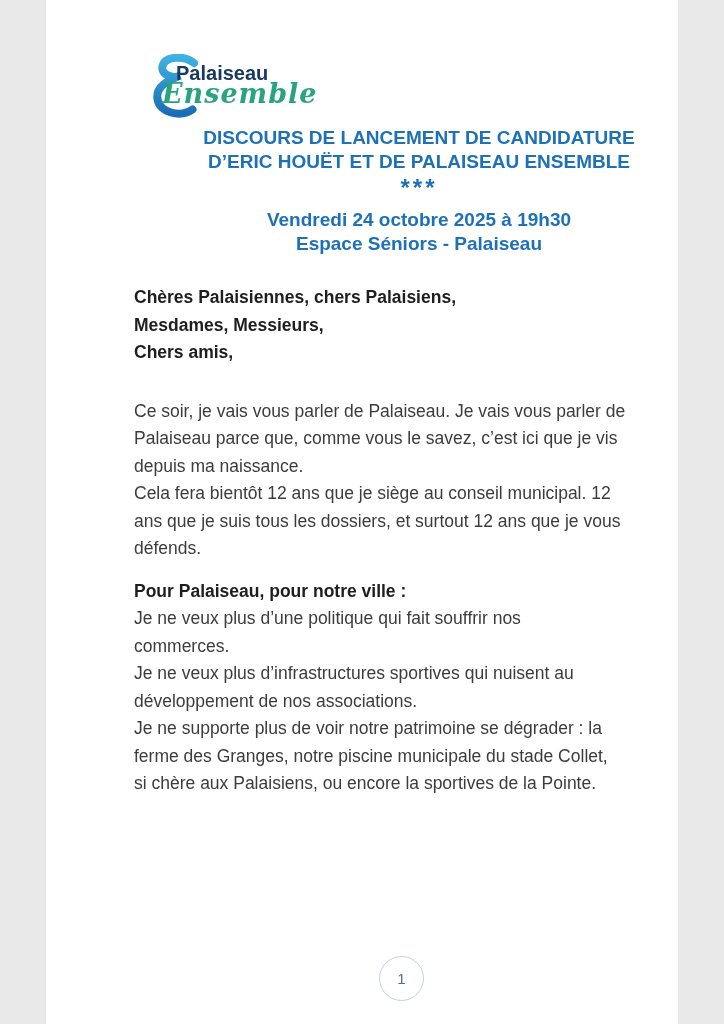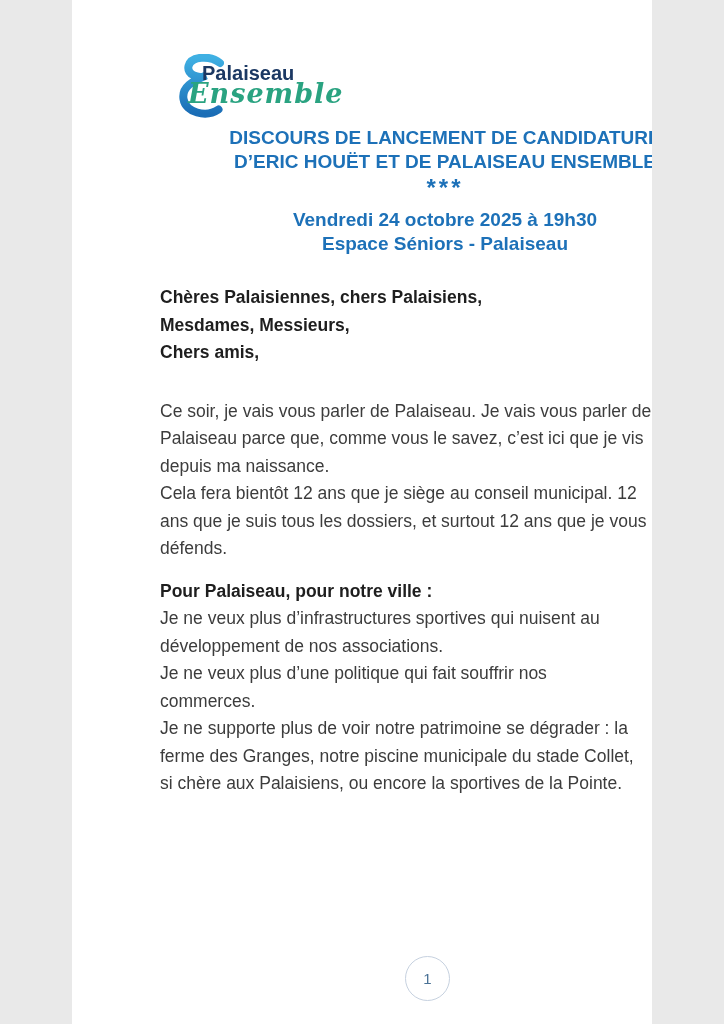--- a/index.html
+++ b/index.html
@@ -1,19 +1,19 @@
 <!DOCTYPE html>
 <html><head>
 <meta charset="utf-8">
 <style>
   * { margin: 0; padding: 0; box-sizing: border-box; }
   html, body { background: #e9e9e9; }
   .page {
     position: relative;
-    width: 580px;
+    width: 632px;
     height: 1024px;
     background: #ffffff;
     margin: 0 auto;
     overflow: hidden;
     font-family: "Liberation Sans", sans-serif;
   }
 
   
   .logo { position: absolute; left: 104px; top: 54px; width: 180px; height: 66px; }
   .logo-e { position: absolute; left: 0; top: 0; }
@@ -90,24 +90,24 @@
     <p class="salutation">Chères Palaisiennes, chers Palaisiens,
 Mesdames, Messieurs,
 Chers amis,</p>
     <p>Ce soir, je vais vous parler de Palaiseau. Je vais vous parler de
 Palaiseau parce que, comme vous le savez, c’est ici que je vis
 depuis ma naissance.</p>
     <p>Cela fera bientôt 12 ans que je siège au conseil municipal. 12
 ans que je suis tous les dossiers, et surtout 12 ans que je vous
 défends.</p>
     <p class="section-heading">Pour Palaiseau, pour notre ville :</p>
+    <p>Je ne veux plus d’une politique qui fait souffrir nos
+commerces.</p>
     <p>Je ne veux plus d’infrastructures sportives qui nuisent au
 développement de nos associations.</p>
-    <p>Je ne veux plus d’une politique qui fait souffrir nos
-commerces.</p>
     <p>Je ne supporte plus de voir notre patrimoine se dégrader : la
 ferme des Granges, notre piscine municipale du stade Collet,
 si chère aux Palaisiens, ou encore la sportives de la Pointe.</p>
   </div>
 
   <div class="page-badge">
     <span>1</span>
   </div>
 
 </div>

